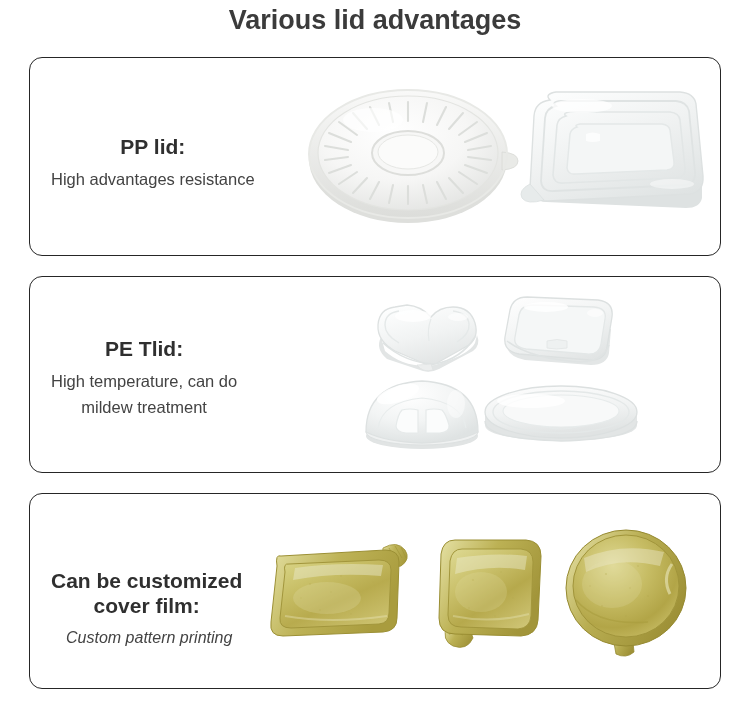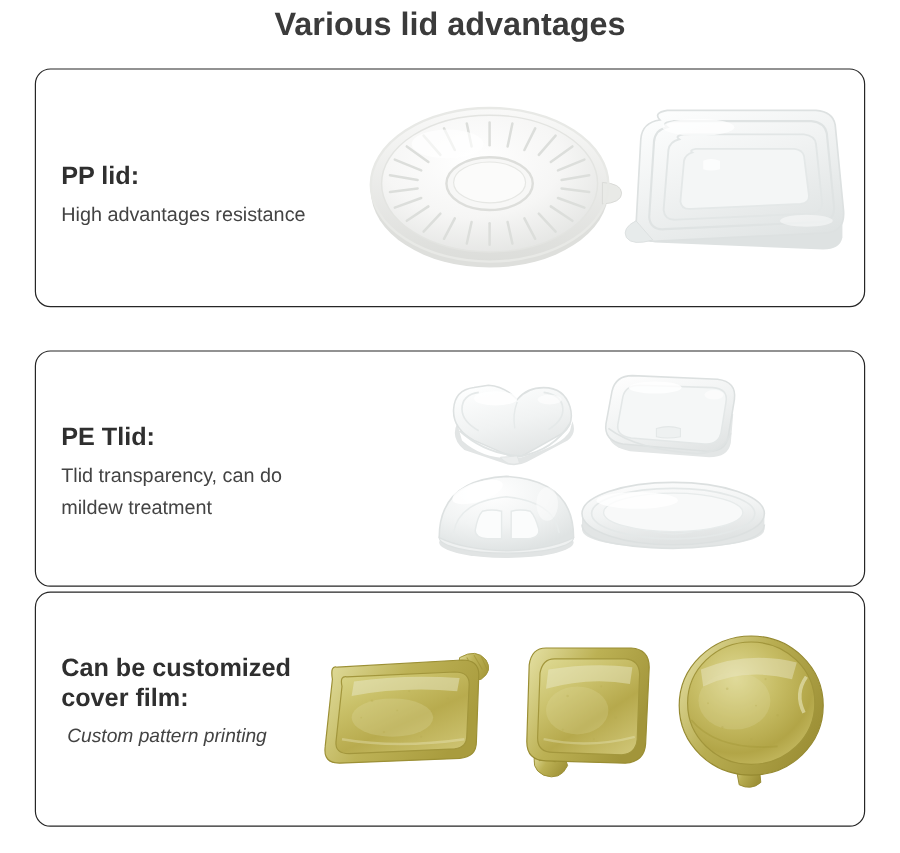--- a/index.html
+++ b/index.html
@@ -25,23 +25,24 @@
 
   
   .panel{
     position:absolute;
     left:29px;width:692px;
     border:1.4px solid #262626;
     border-radius:13px;
     background:#ffffff;
     box-sizing:border-box;
     overflow:hidden;
+    text-align:center;
   }
   #panel-1{top:57px;height:199px;}
-  #panel-2{top:292px;height:197px;}
+  #panel-2{top:276px;height:197px;}
   #panel-3{top:493px;height:196px;}
 
   .panel-text{
     position:absolute;
     left:21px;
     z-index:5;
   }
   .panel-heading{
     font-size:21px;font-weight:bold;color:#2f2f2f;
     line-height:25px;
@@ -50,21 +51,21 @@
   }
   .panel-desc{
     font-size:16.5px;font-weight:normal;color:#434343;
     line-height:26px;
     margin:0;
     white-space:pre-line;
   }
   #panel-1 .panel-text{top:76px;}
   #panel-2 .panel-text{top:59px;}
   #panel-3 .panel-text{top:50px;}
-  #panel-3 .panel-heading{max-width:230px;}
+  #panel-3 .panel-heading{max-width:230px;margin-top:24px;}
   #panel-3 .panel-desc{padding-left:5px;font-size:16px;font-style:italic;}
 
   .art{position:absolute;top:0;left:0;width:100%;height:100%;pointer-events:none;}
   .art svg{position:absolute;}
 
   
   .pp-round{left:275px;top:22px;}
   .pp-rect{left:474px;top:14px;}
 
   .pe-heart{left:335px;top:8px;}
@@ -179,21 +180,21 @@
         <ellipse cx="78" cy="34" rx="30" ry="7" fill="#ffffff" opacity="0.7"></ellipse>
         <ellipse cx="168" cy="112" rx="22" ry="5" fill="#ffffff" opacity="0.45"></ellipse>
       </svg>
     </div>
   </div>
 
   <div class="panel" id="panel-2">
 
     <div class="panel-text">
       <p class="panel-heading">PE Tlid:</p>
-      <p class="panel-desc">Tlid transparency, can do
+      <p class="panel-desc">High temperature, can do
 mildew treatment</p>
     </div>
 
     <div class="art">
 
       <svg class="pe-heart" width="125" height="95" viewBox="0 0 125 95">
         <defs>
           <linearGradient id="heartG" x1="0.3" y1="0" x2="0.7" y2="1">
             <stop offset="0%" stop-color="#fdfefe"></stop>
             <stop offset="50%" stop-color="#f1f3f3"></stop>

